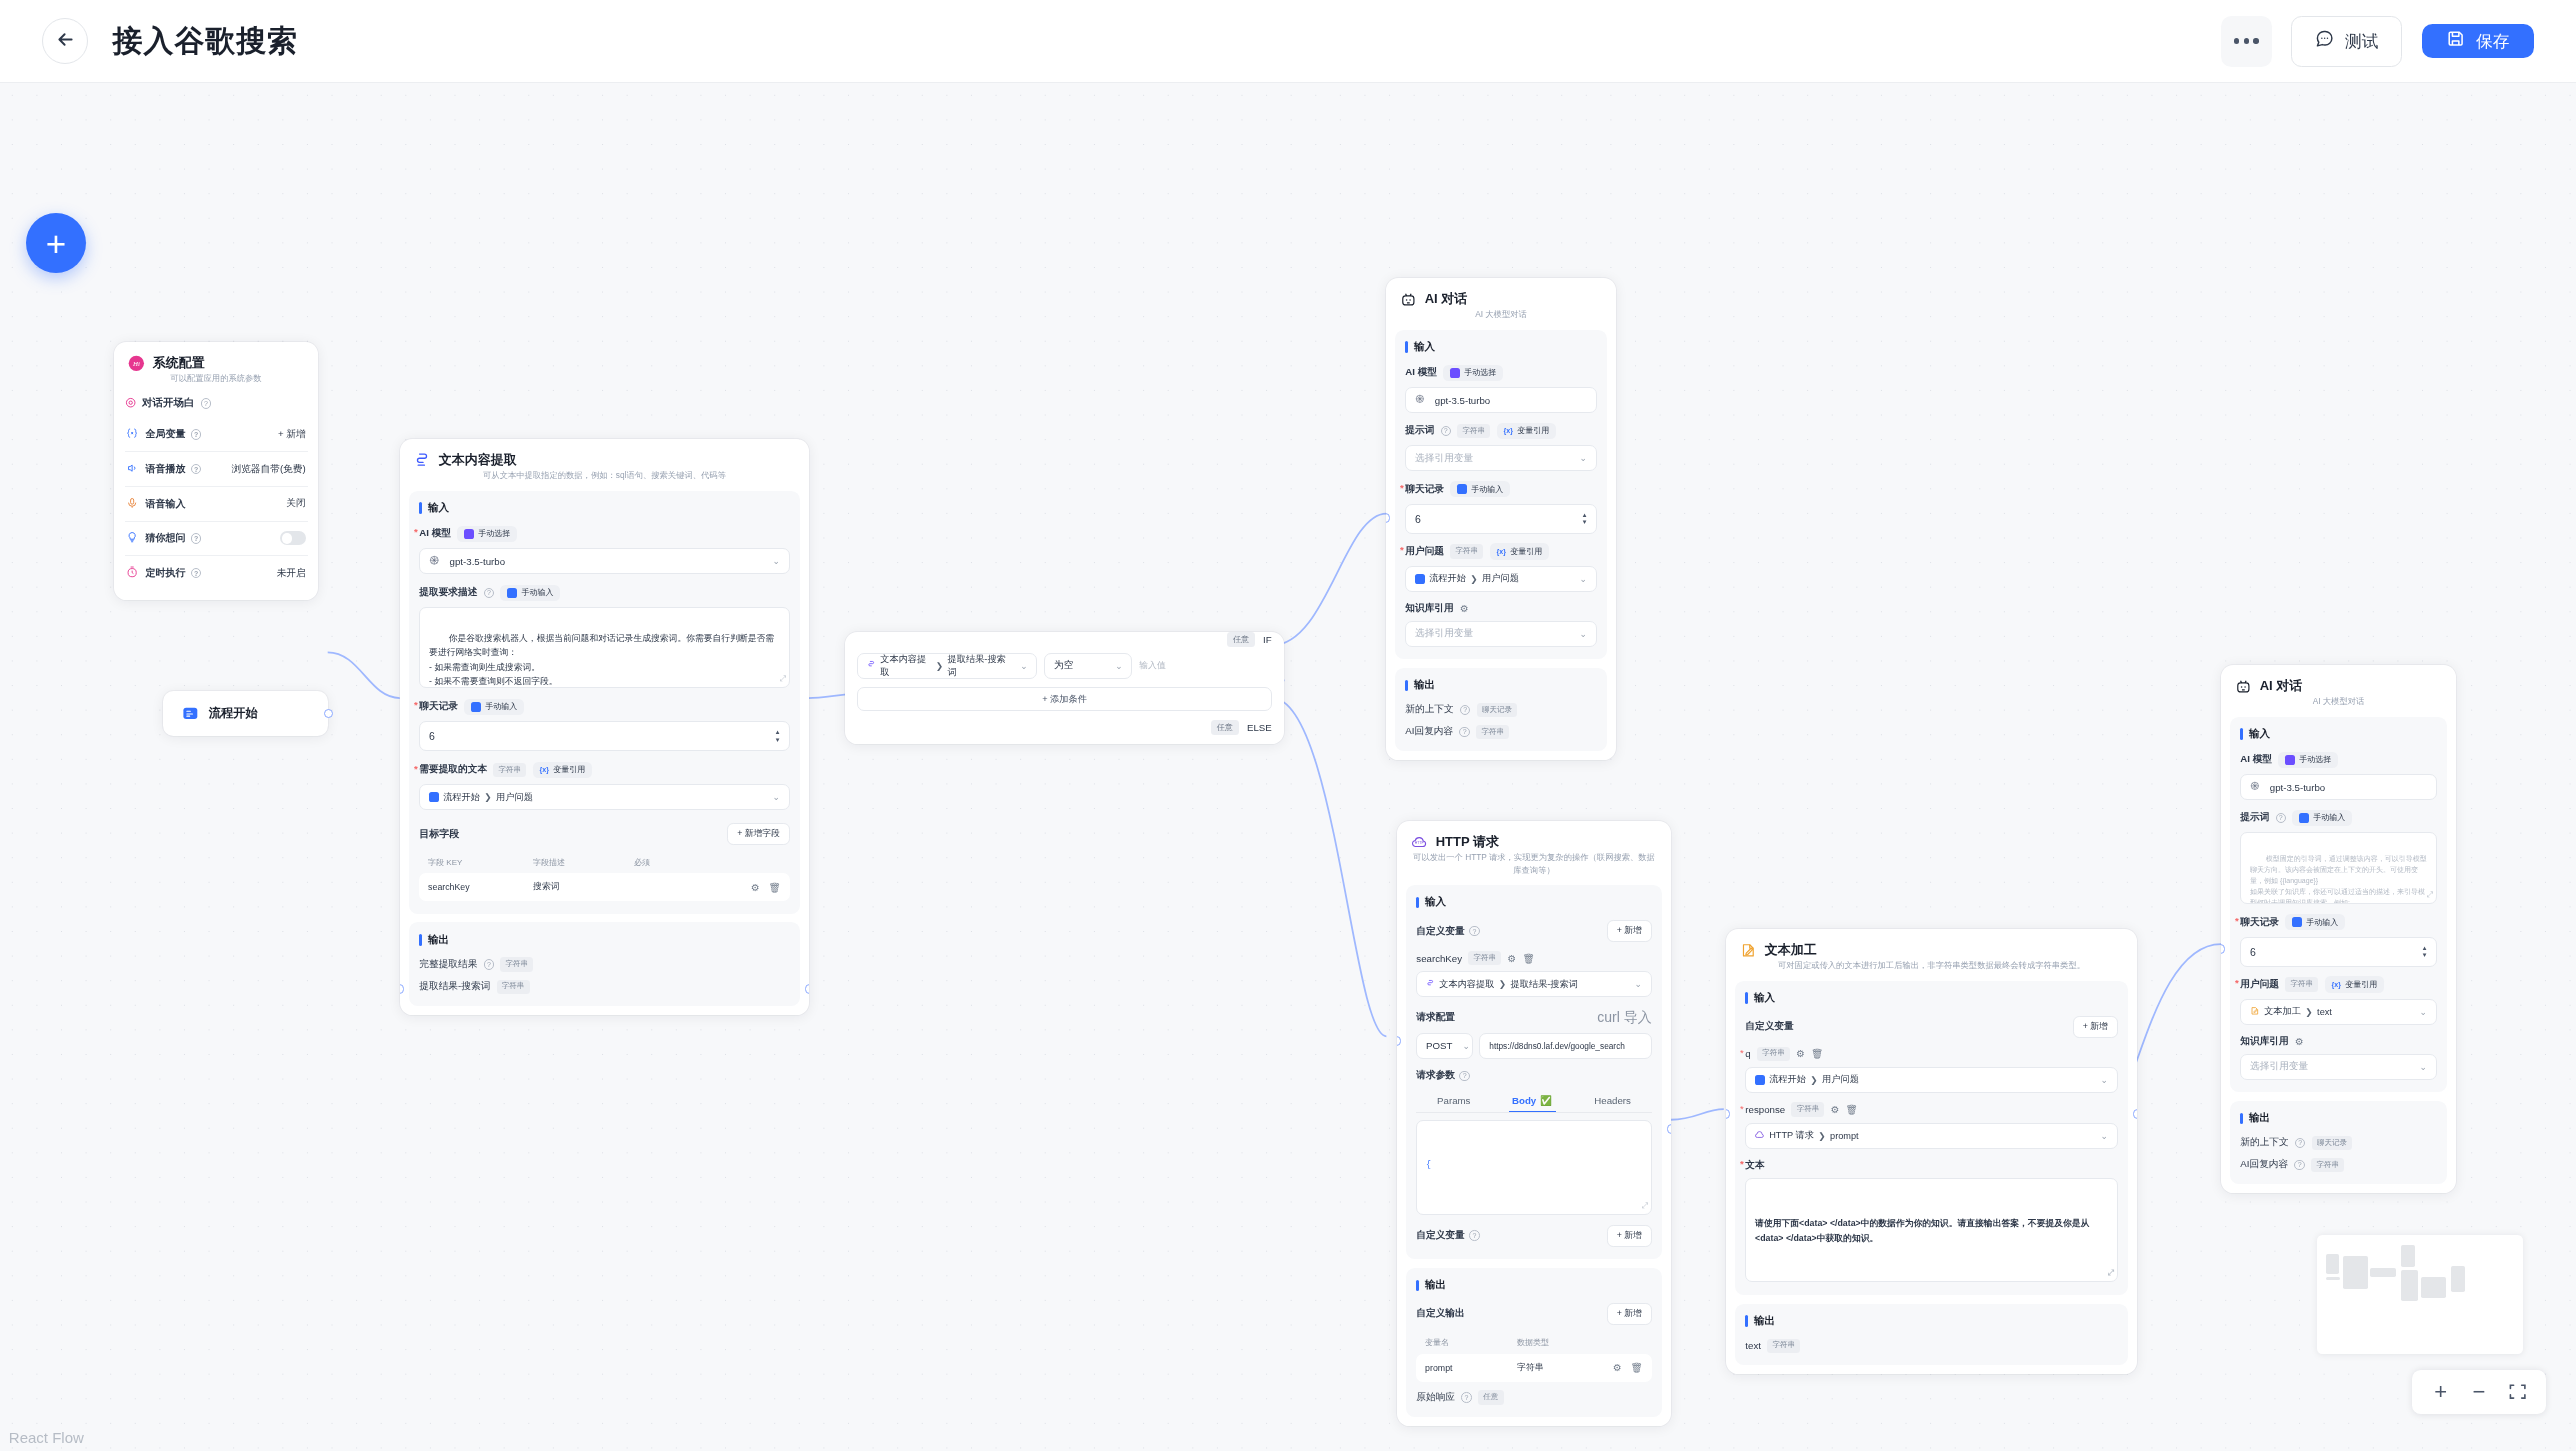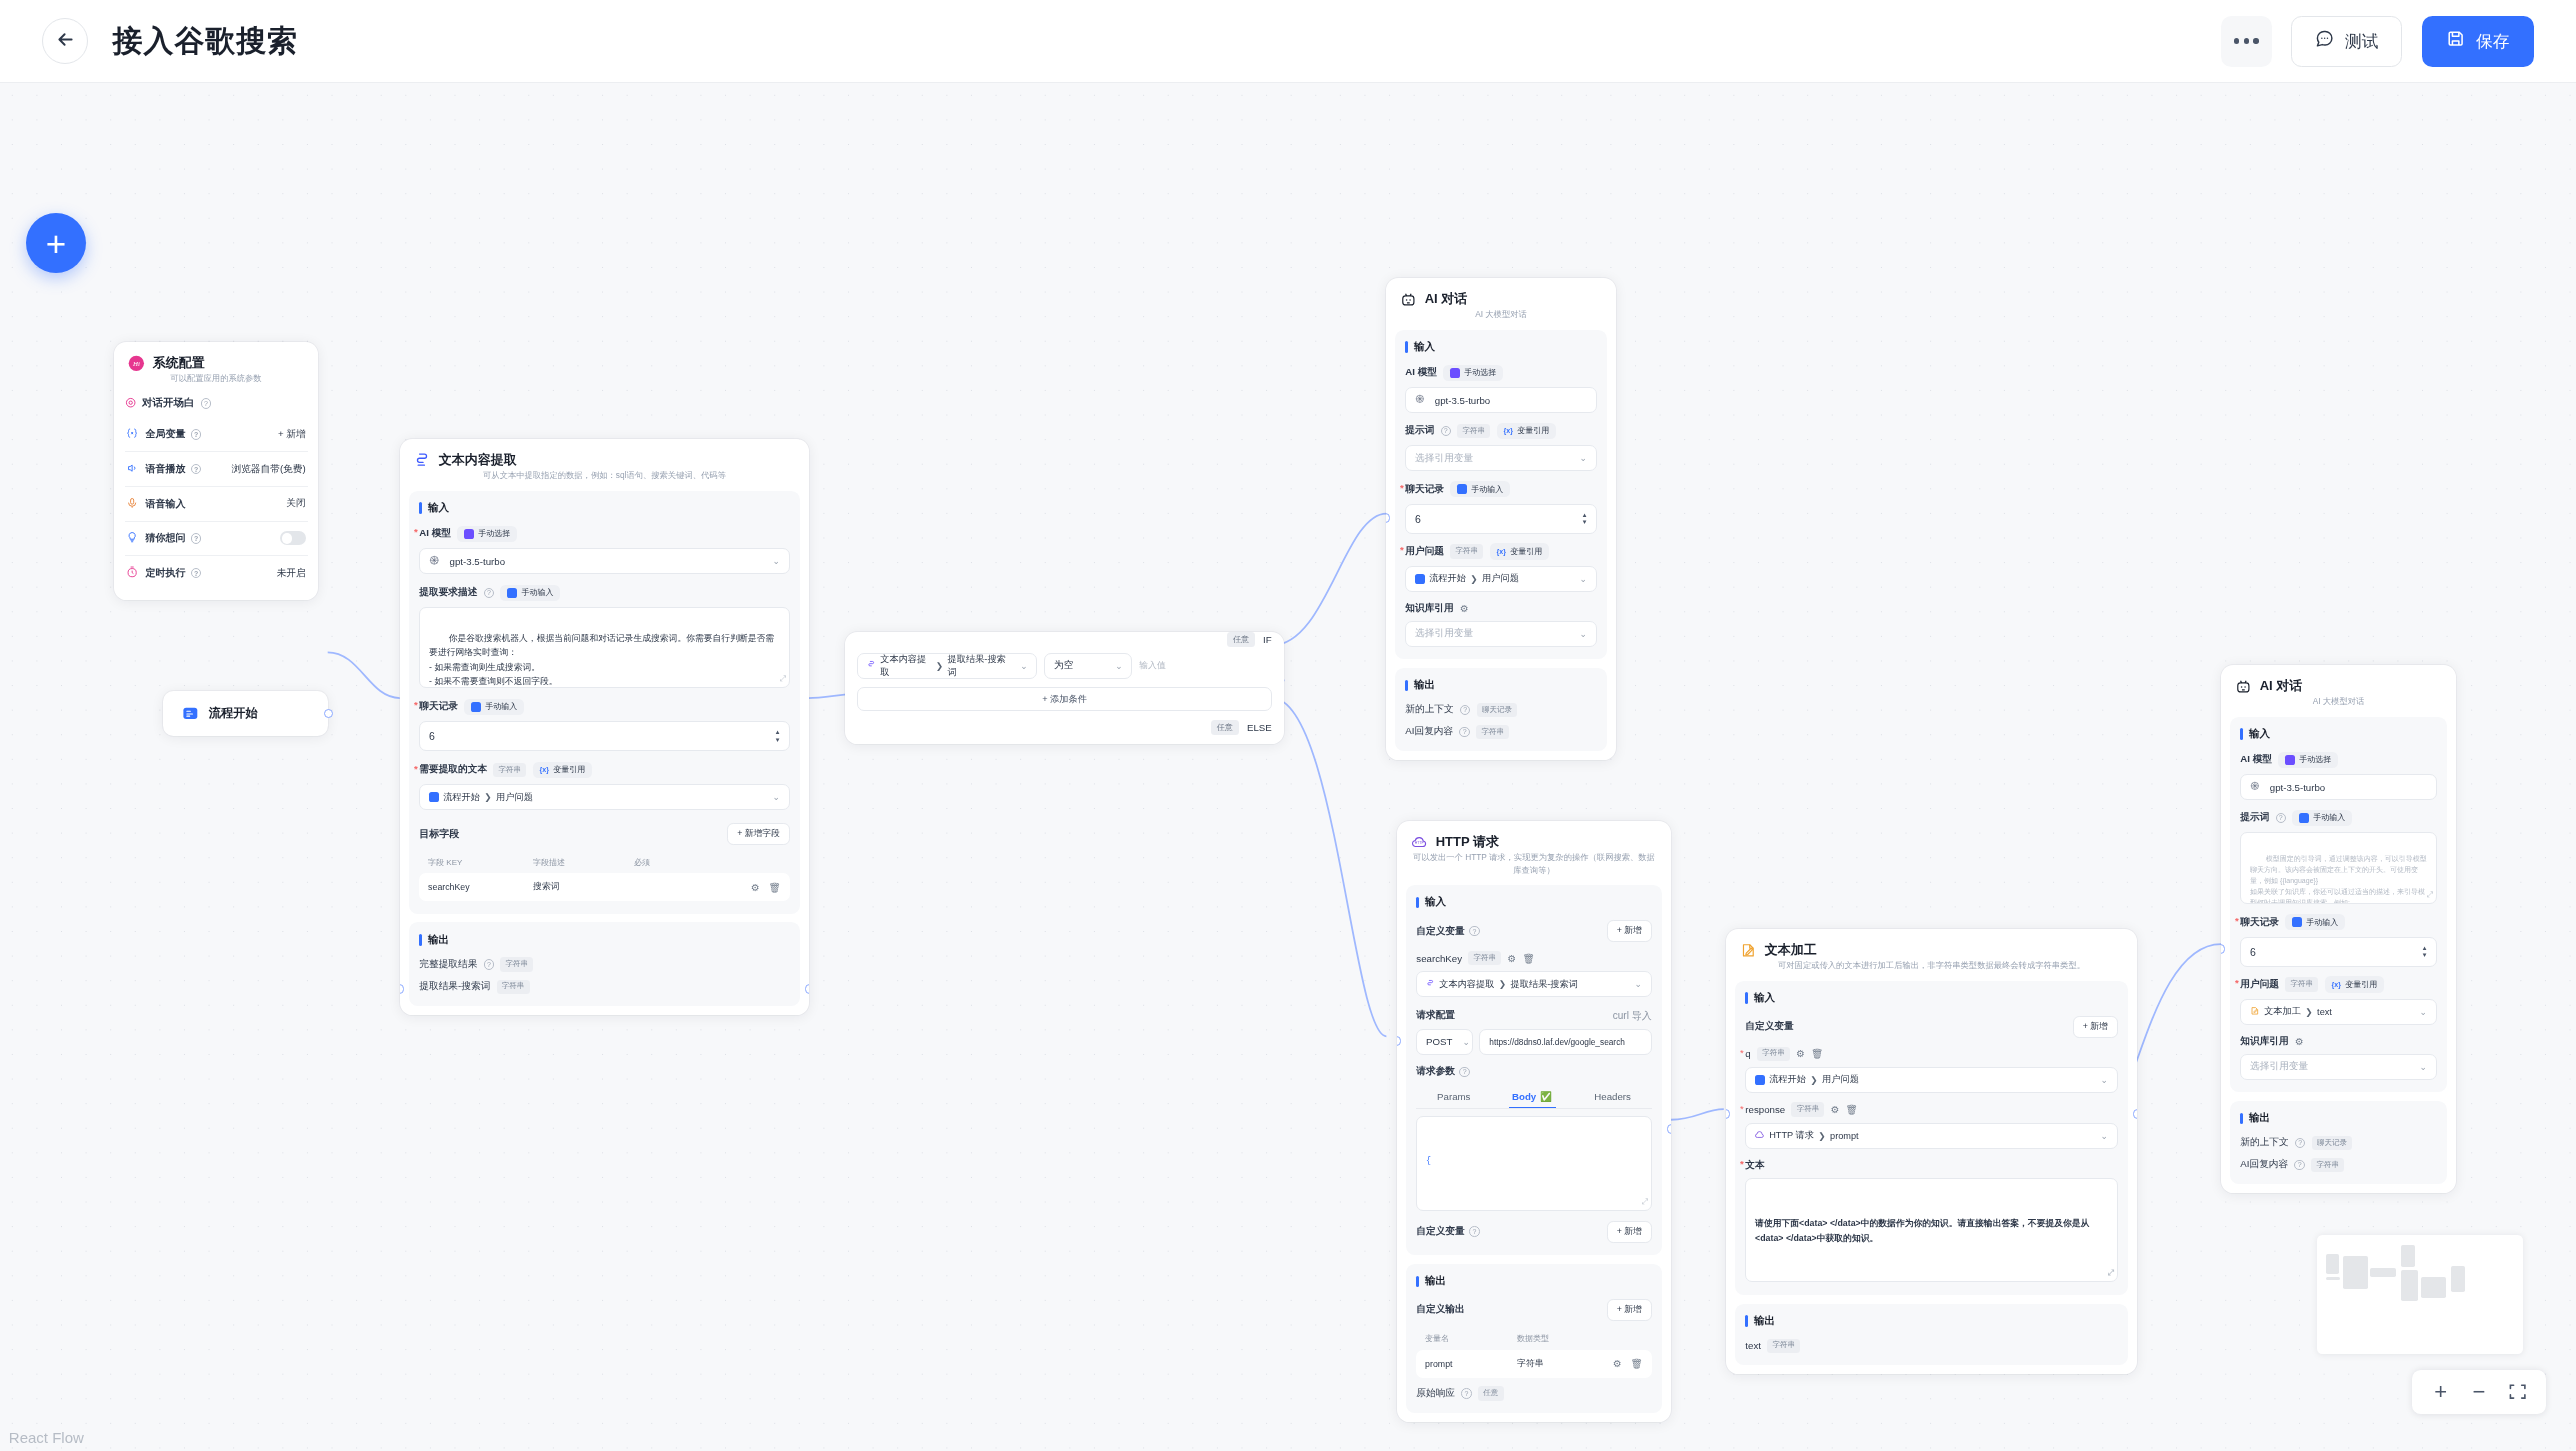--- a/index.html
+++ b/index.html
@@ -34,21 +34,21 @@
     display: flex; align-items: center; justify-content: center; cursor: pointer;
   }
   .dots { display: flex; gap: 4.4px; }
   .dots i { width: 5.3px; height: 5.3px; border-radius: 50%; background: #4a5568; display: block; }
   .btn-test {
     height: 51px; padding: 0 23px; border-radius: 10.5px; background: #fff;
     border: 0.9px solid #e3e6ea; display: flex; align-items: center; gap: 10.5px;
     font-size: 16.7px; color: #2d3748; cursor: pointer;
   }
   .btn-save {
-    height: 51px; padding: 0 24.6px; border-radius: 10.5px; background: #3370ff;
+    height: 34px; padding: 0 24.6px; border-radius: 10.5px; background: #3370ff;
     color: #fff; display: flex; align-items: center; gap: 10.5px;
     font-size: 16.7px; cursor: pointer; border: none;
   }
 
   
   .canvas {
     position: absolute; top: 83px; left: 0; width: 2576px; height: 1368px;
     background-color: #f7f8fa;
     background-image: radial-gradient(#dcdfe5 0.9px, transparent 0.9px);
     background-size: 24.6px 24.6px;
@@ -701,21 +701,21 @@
           </span>
           <span>文本内容提取</span>
           <span class="crumb-sep">❯</span>
           <span>提取结果-搜索词</span>
         </span>
         <span class="chev">⌄</span>
       </div>
 
       <div class="flexrow" style="margin-top:11.4px;">
         <span class="lbl">请求配置</span>
-        <span class="spacer" style="font-size:10px; color:#8b94a2;">curl 导入</span>
+        <span class="spacer" style="font-size:14px; color:#8b94a2;">curl 导入</span>
       </div>
       <div class="flexrow" style="gap:6.2px; margin-top:6.2px;">
         <div class="field" style="width:57px;">
           <span>POST</span>
           <span class="chev">⌄</span>
         </div>
         <div class="field" style="flex:1; font-size:8.3px;">
           <span>https://d8dns0.laf.dev/google_search</span>
         </div>
       </div>

